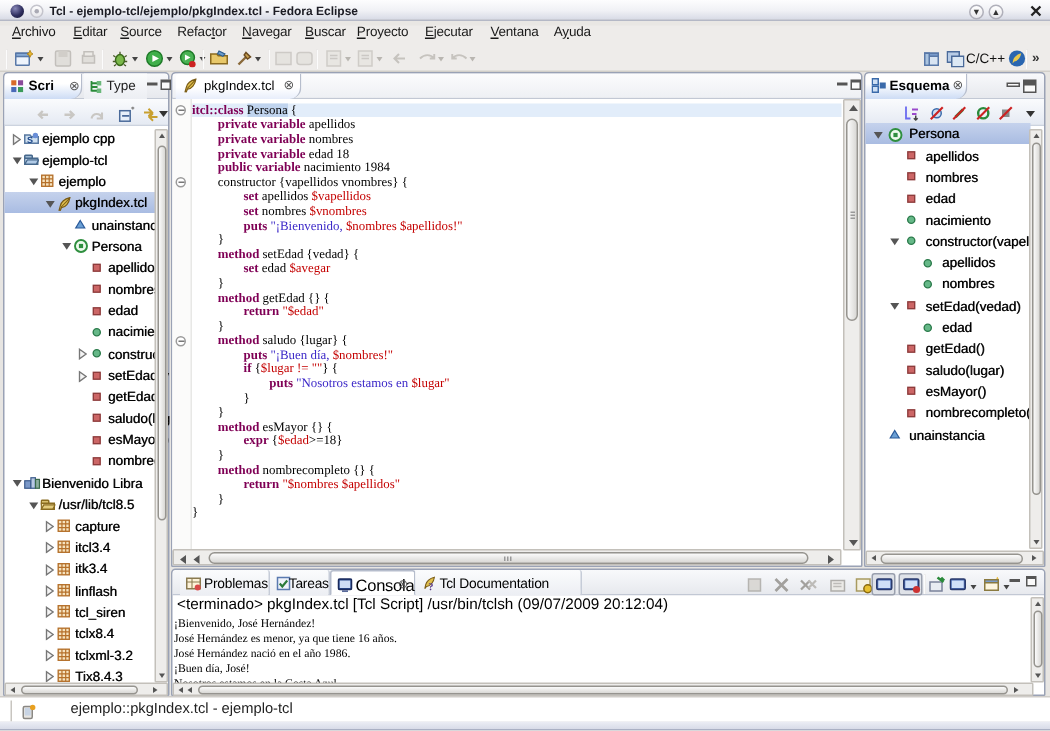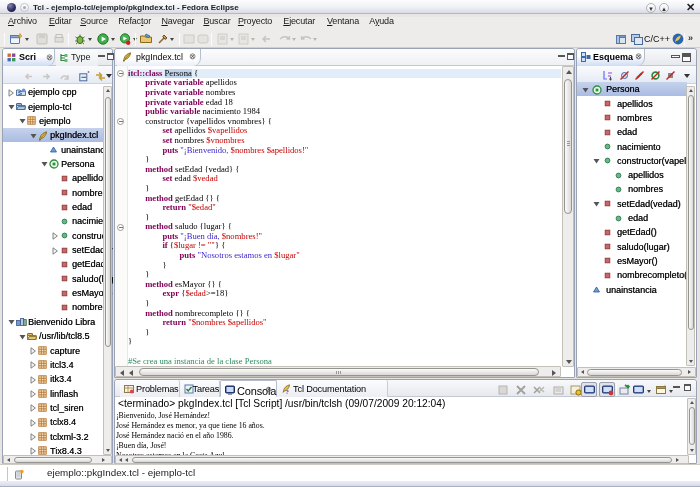--- a/index.html
+++ b/index.html
@@ -524,40 +524,40 @@
         <span class="k">private</span> <span class="k">variable</span> apellidos
         <span class="k">private</span> <span class="k">variable</span> nombres
         <span class="k">private</span> <span class="k">variable</span> edad 18
         <span class="k">public</span> <span class="k">variable</span> nacimiento 1984
         constructor {vapellidos vnombres} {
                 <span class="k">set</span> apellidos <span class="v">$vapellidos</span>
                 <span class="k">set</span> nombres <span class="v">$vnombres</span>
                 <span class="k">puts</span> <span class="s">"¡Bienvenido, </span><span class="v">$nombres $apellidos!"</span>
         }
         <span class="k">method</span> setEdad {vedad} {
-                <span class="k">set</span> edad <span class="v">$vedad</span>
+                <span class="k">set</span> edad <span class="v">$avegar</span>
         }
         <span class="k">method</span> getEdad {} {
                 <span class="k">return</span> <span class="v">"$edad"</span>
         }
         <span class="k">method</span> saludo {lugar} {
                 <span class="k">puts</span> <span class="s">"¡Buen día, </span><span class="v">$nombres!"</span>
                 <span class="k">if</span> {<span class="v">$lugar != ""</span>} {
                         <span class="k">puts</span> <span class="s">"Nosotros estamos en </span><span class="v">$lugar"</span>
                 }
         }
         <span class="k">method</span> esMayor {} {
                 <span class="k">expr</span> {<span class="v">$edad</span>&gt;=18}
         }
         <span class="k">method</span> nombrecompleto {} {
                 <span class="k">return</span> <span class="v">"$nombres $apellidos"</span>
         }
 }
 
-<span class="c">#Se crea una instancia de la clase Persona</span></pre>
+</pre>
 <div class="ab gtkbar" style="left:562px;top:66px;width:12px;height:301px">
 <div class="ab" style="left:3px;top:3px;width:0;height:0;border-left:3px solid transparent;border-right:3px solid transparent;border-bottom:4px solid #555"></div>
 <div class="thumb" style="left:1px;top:12px;width:8px;height:135px"></div>
 <div class="ab" style="left:3.5px;top:74px;width:3px;height:1px;background:#999;box-shadow:0 2px #999,0 4px #999"></div>
 <div class="ab" style="left:3px;top:293px;width:0;height:0;border-left:3px solid transparent;border-right:3px solid transparent;border-top:4px solid #555"></div>
 </div>
 <div class="ab gtkbar" style="left:115px;top:366px;width:446px;height:11px">
 <div class="ab" style="left:4px;top:2.5px;width:0;height:0;border-top:3px solid transparent;border-bottom:3px solid transparent;border-right:4px solid #555"></div>
 <div class="ab" style="left:13px;top:2.5px;width:0;height:0;border-top:3px solid transparent;border-bottom:3px solid transparent;border-right:4px solid #555"></div>
 <div class="thumbh" style="left:23px;top:1px;width:400px;height:8px"></div>

